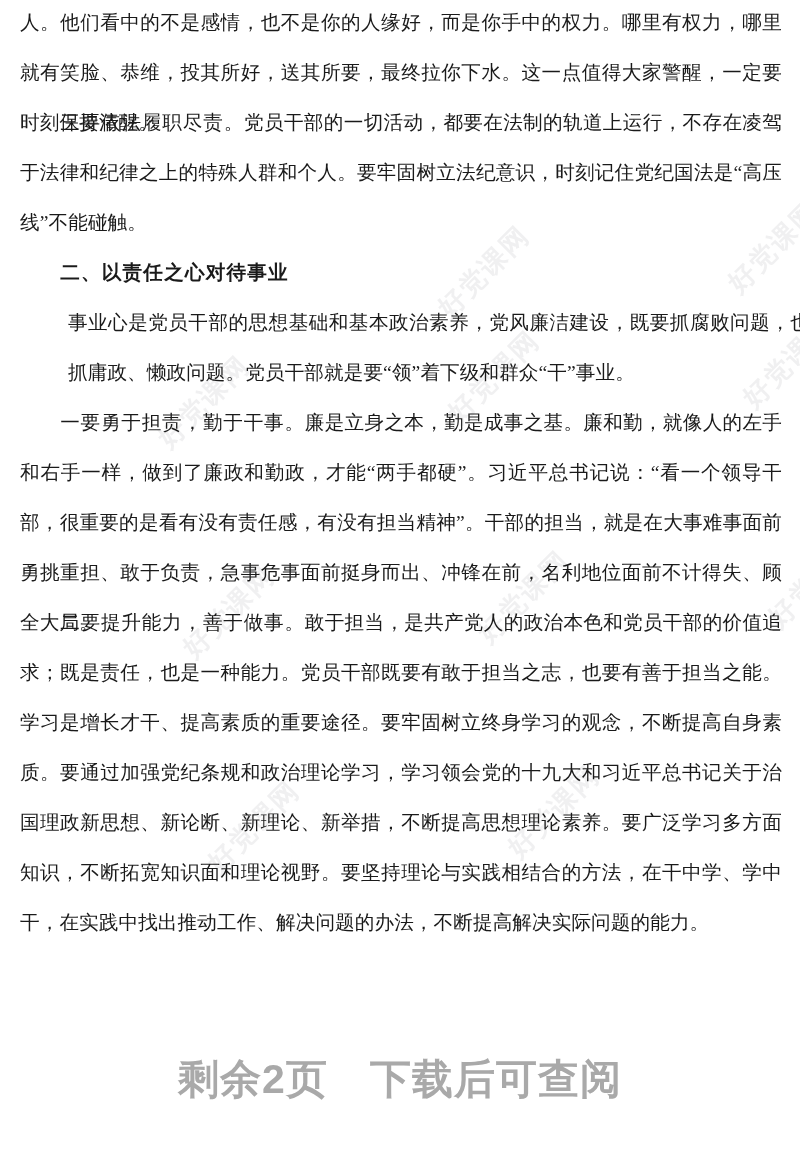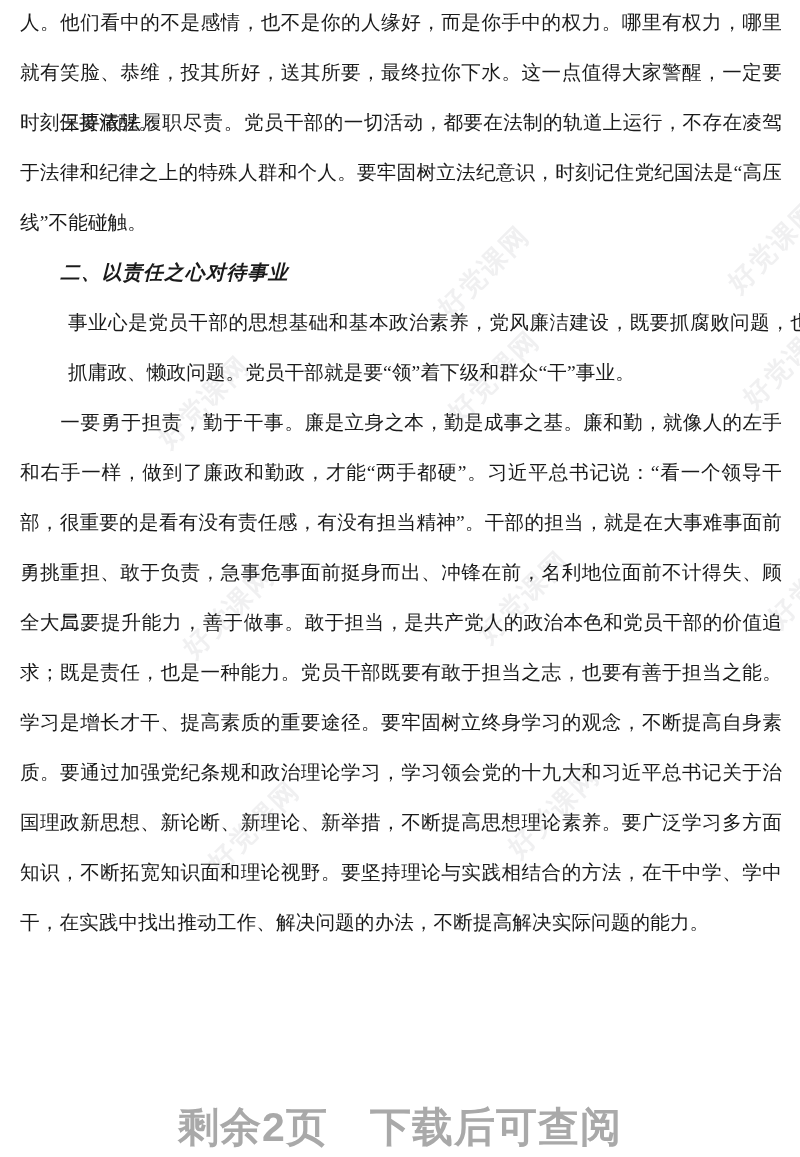--- a/index.html
+++ b/index.html
@@ -54,39 +54,37 @@
     text-align: justify;
     text-justify: inter-character;
     letter-spacing: 0.1px;
   }
   .indent { text-indent: 2.05em; }
   .noindent { text-indent: 0; }
   .b { font-weight: 400; letter-spacing: 0.6px; }
   .heading {
     font-weight: 700;
     letter-spacing: 1.2px;
-    font-style: italic;
   }
 
   
   .notice {
     position: absolute;
     left: 0;
     right: 0;
     top: 1052px;
     text-align: center;
     z-index: 3;
     color: #a9a9a9;
     font-family: "Liberation Sans", "DejaVu Sans", sans-serif;
     font-weight: 700;
     font-size: 41px;
     letter-spacing: 1px;
     white-space: pre;
     user-select: none;
-    margin-top: 48px;
   }
 </style>
 </head>
 <body>
 
 <div class="page">
 
   <div class="watermark-layer">
     <div class="watermark" style="left:430px; top:300px;">好党课网</div>
     <div class="watermark" style="left:720px; top:275px;">好党课网</div>

